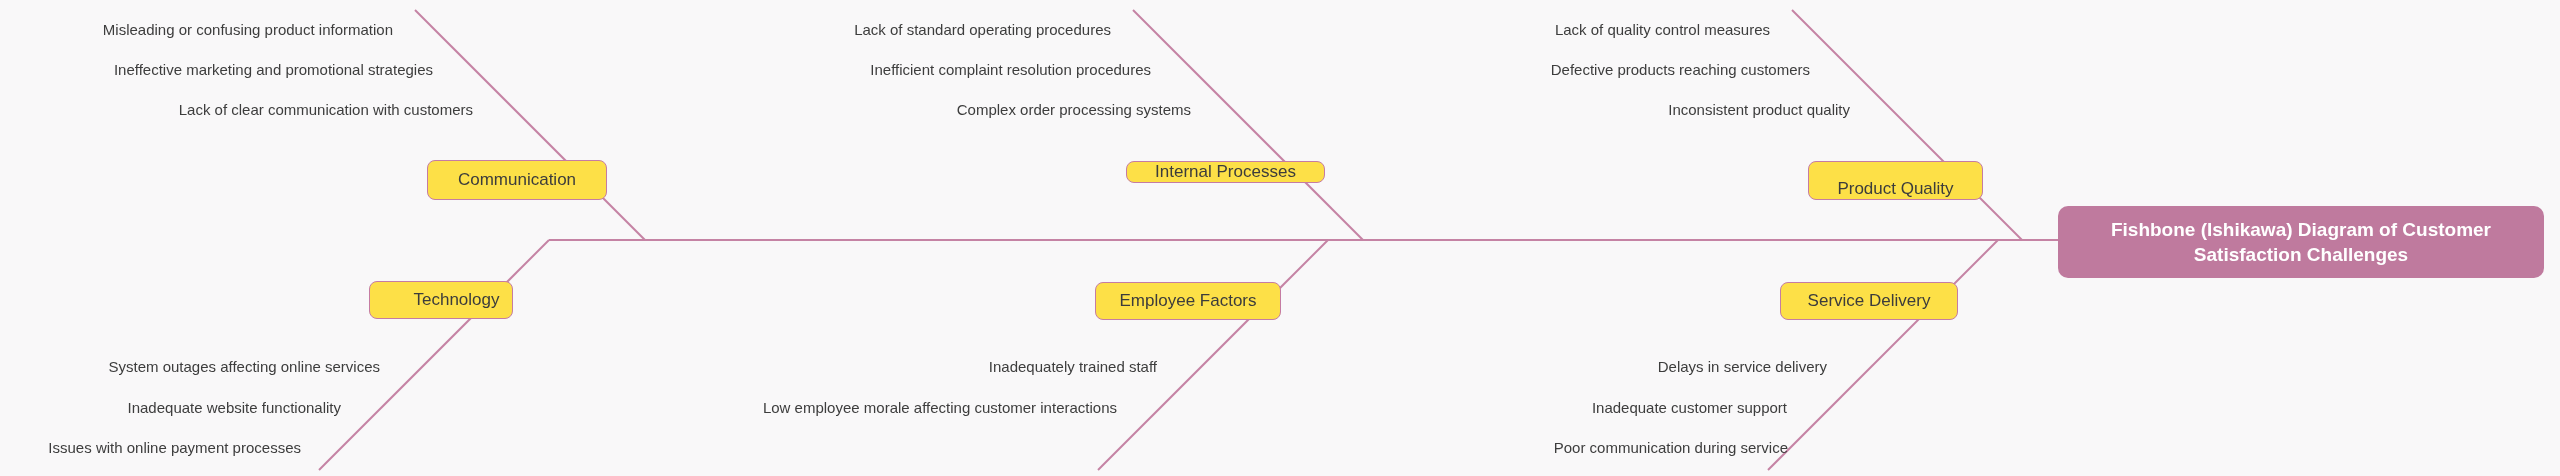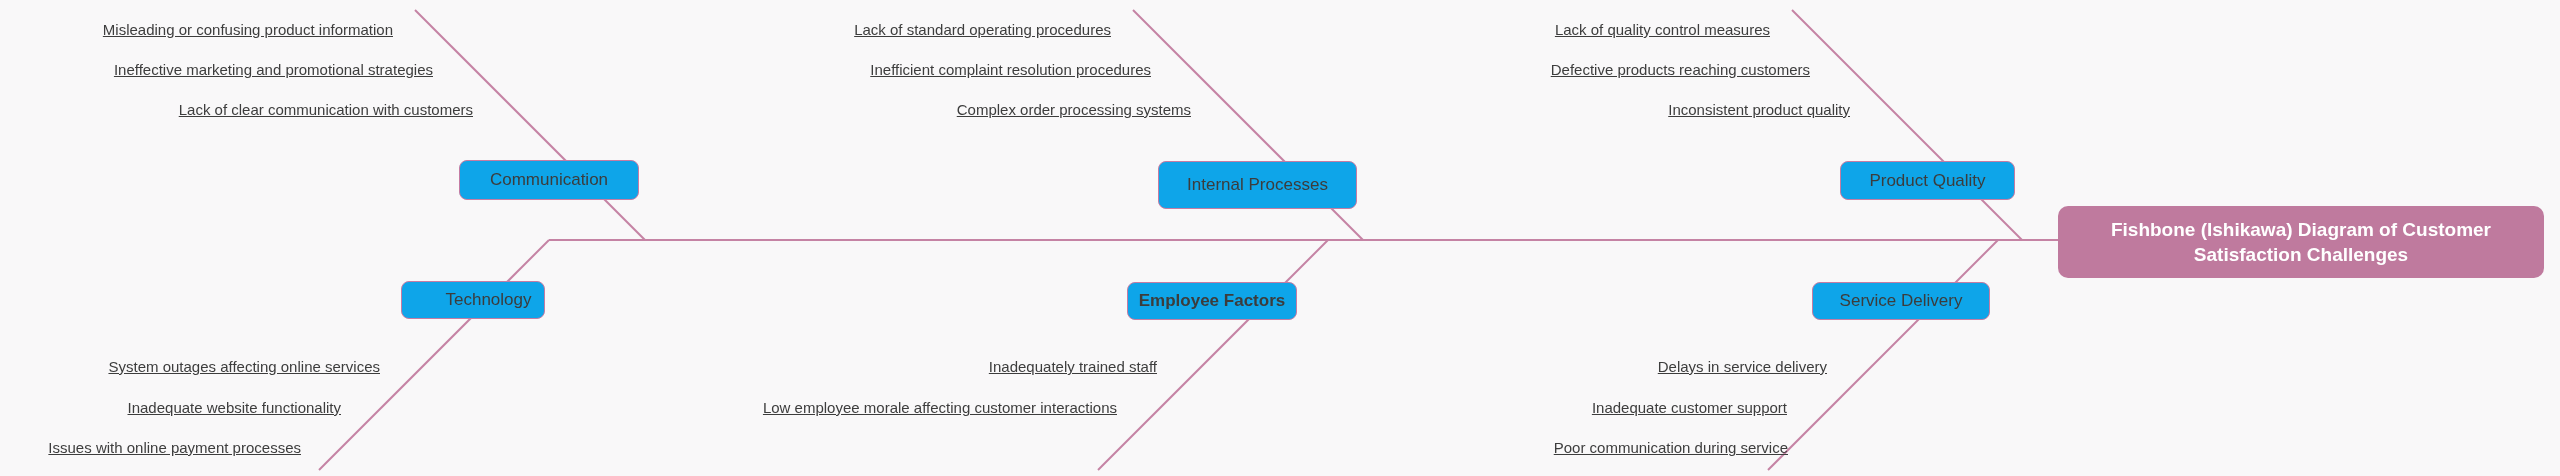--- a/index.html
+++ b/index.html
@@ -18,38 +18,36 @@
     position:absolute;
     left:0;top:0;
     z-index:0;
   }
   .category-box{
     position:absolute;
     z-index:2;
     display:flex;
     align-items:center;
     justify-content:center;
-    background:#0ea5e9;
+    background:#fde047;
     border:1.5px solid #c57ca3;
     border-radius:8px;
     box-sizing:border-box;
     color:#3c3c3c;
     font-size:17px;
     white-space:nowrap;
-    margin-left:32px;
   }
   .leaf{
     position:absolute;
     z-index:1;
     color:#3d3d3d;
     font-size:15px;
     line-height:20px;
     white-space:nowrap;
     text-align:center;
-    text-decoration:underline;
   }
   .head-box{
     position:absolute;
     z-index:2;
     left:2058px;top:206px;width:486px;height:72px;
     background:#bf7a9e;
     border-radius:10px;
     display:flex;
     flex-direction:column;
     align-items:center;
@@ -80,30 +78,30 @@
   </svg>
 
   <div class="head-box">
     <span>Fishbone (Ishikawa) Diagram of Customer</span>
     <span>Satisfaction Challenges</span>
   </div>
 
   <div class="category-box" style="left:427px;top:160px;width:180px;height:40px;">
     <span>Communication</span>
   </div>
-  <div class="category-box" style="left:1126px;top:161px;width:199px;height:48px;">
+  <div class="category-box" style="left:1126px;top:161px;width:199px;height:22px;">
     <span>Internal Processes</span>
   </div>
-  <div class="category-box" style="left:1808px;top:161px;width:175px;height:39px;">
+  <div class="category-box" style="left:1808px;top:161px;width:175px;height:39px;align-items:flex-end;">
     <span>Product Quality</span>
   </div>
   <div class="category-box" style="left:369px;top:281px;width:144px;height:38px;padding-left:31px;">
     <span>Technology</span>
   </div>
-  <div class="category-box" style="left:1095px;top:282px;width:170px;height:38px;font-weight:bold;">
+  <div class="category-box" style="left:1095px;top:282px;width:186px;height:38px;">
     <span>Employee Factors</span>
   </div>
   <div class="category-box" style="left:1780px;top:282px;width:178px;height:38px;">
     <span>Service Delivery</span>
   </div>
 
   <div class="leaf" style="right:2167px;top:20px;">Misleading or confusing product information</div>
   <div class="leaf" style="right:2127px;top:60px;">Ineffective marketing and promotional strategies</div>
   <div class="leaf" style="right:2087px;top:100px;">Lack of clear communication with customers</div>
 

